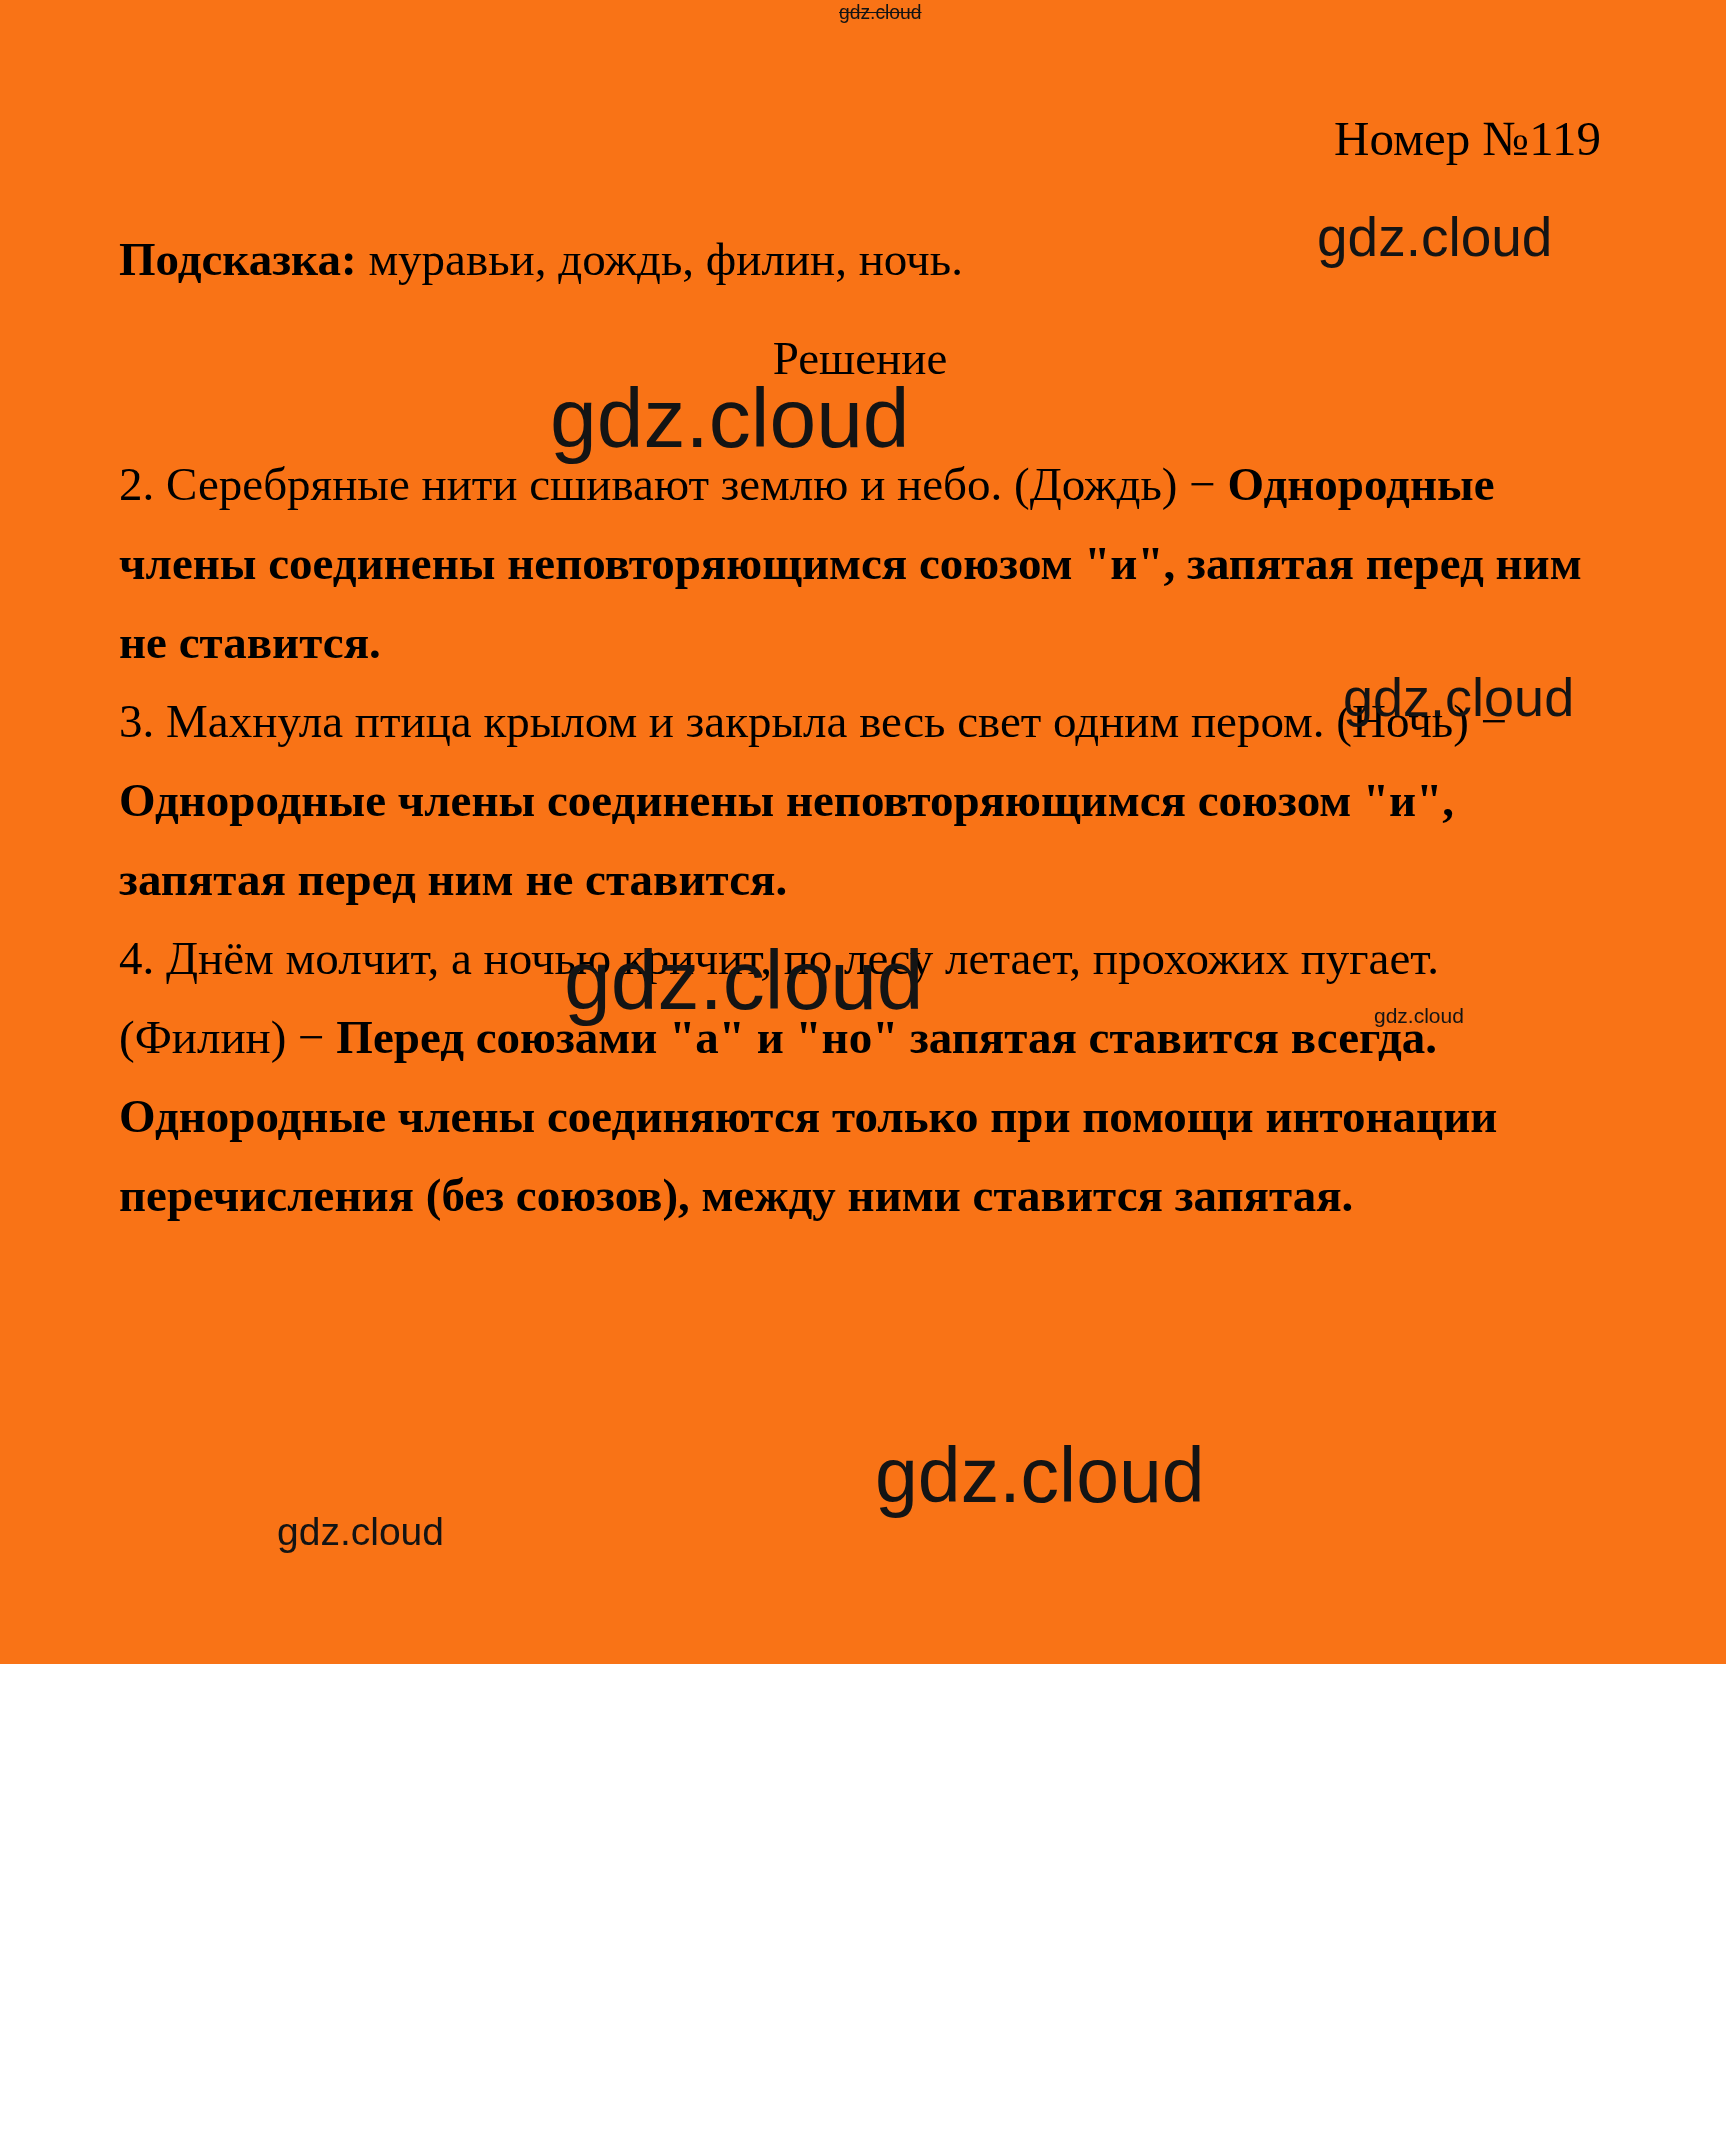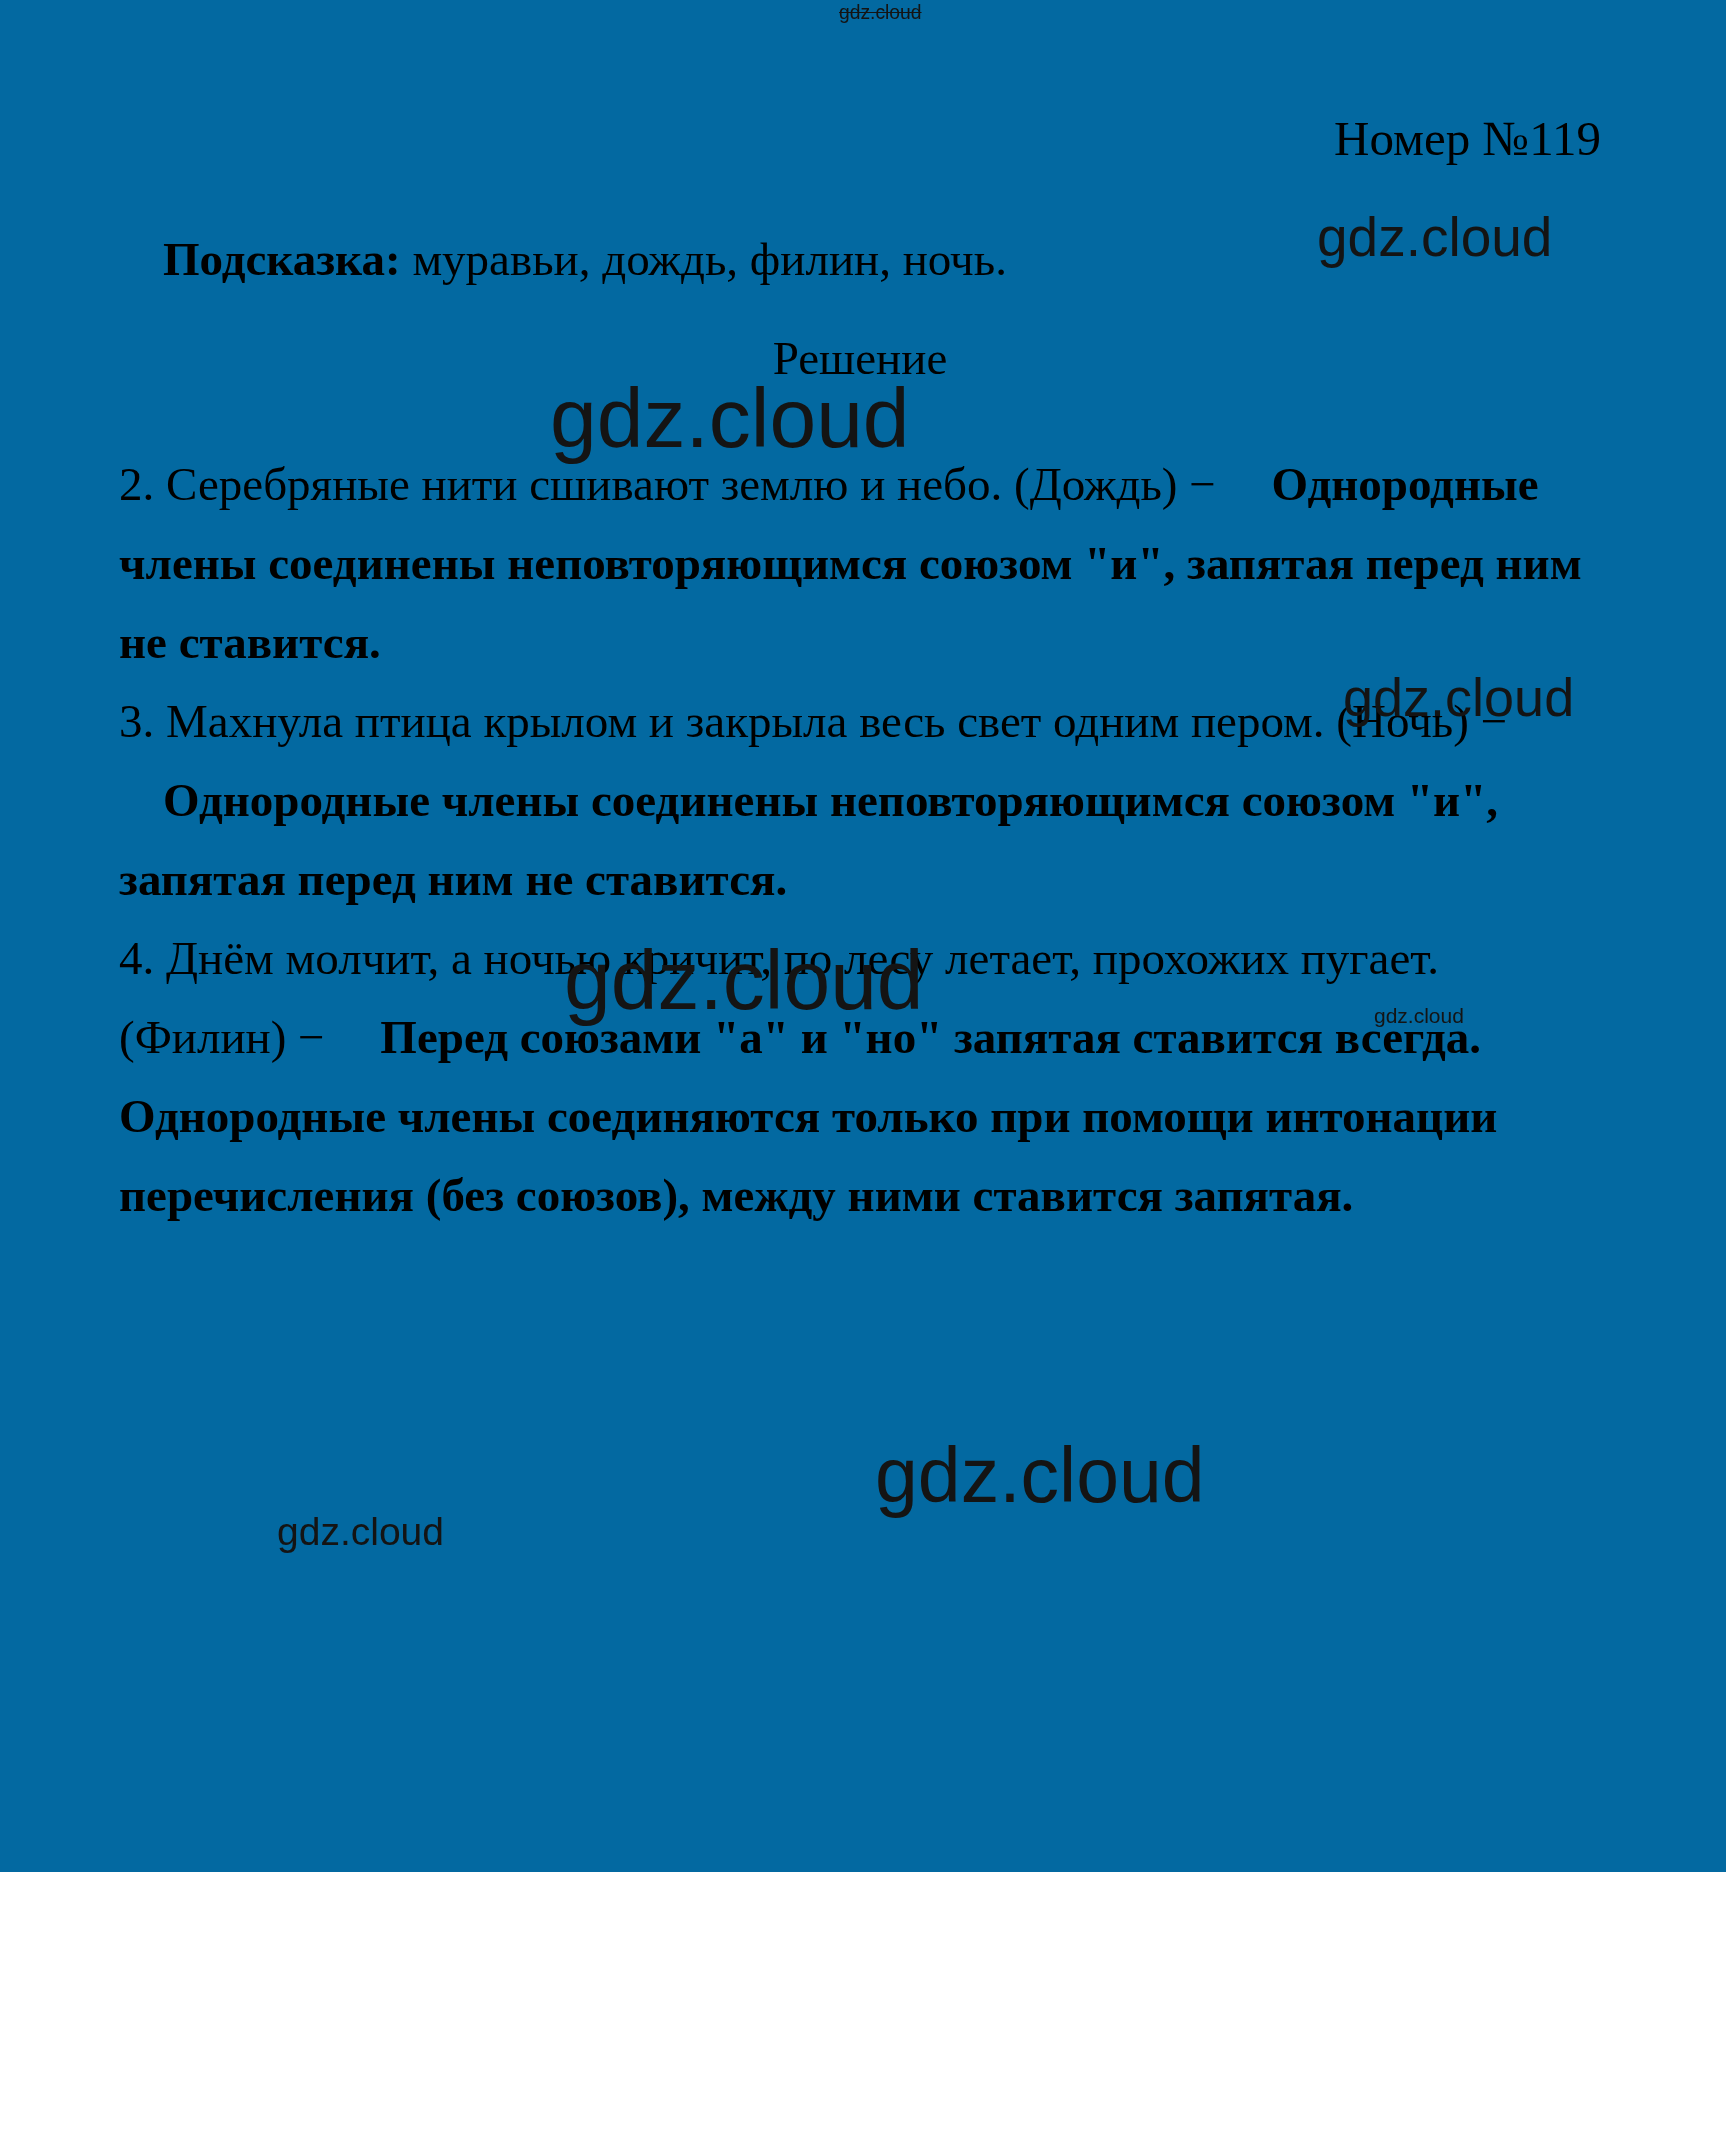--- a/index.html
+++ b/index.html
@@ -1,21 +1,21 @@
 <!DOCTYPE html>
 <html style="font-size:13.4px"><head>
 <meta charset="utf-8">
 <style>
   * { margin: 0; padding: 0; box-sizing: border-box; }
   html, body { background: #ffffff; }
   .page {
     position: relative;
     width: 1727px;
-    height: 1872px;
-    background: #0369a1;
+    height: 1664px;
+    background: #f97316;
     color: #000000;
     font-family: "Liberation Serif", "DejaVu Serif", serif;
     overflow: hidden;
   }
   .content {
     position: absolute;
     left: 119px;
     right: 126px;
     top: 99px;
   }
@@ -24,21 +24,21 @@
     font-weight: normal;
     text-align: right;
     line-height: 79px;
     margin-bottom: 42px;
   }
   .para {
     font-size: 47px;
     line-height: 79px;
     text-align: left;
   }
-  .bold { font-weight: bold; margin-left: 44px; }
+  .bold { font-weight: bold; }
   .solution-heading {
     font-size: 47px;
     font-weight: normal;
     text-align: center;
     line-height: 79px;
     margin-top: 20px;
     margin-bottom: 47px;
   }
   .watermark {
     position: absolute;

